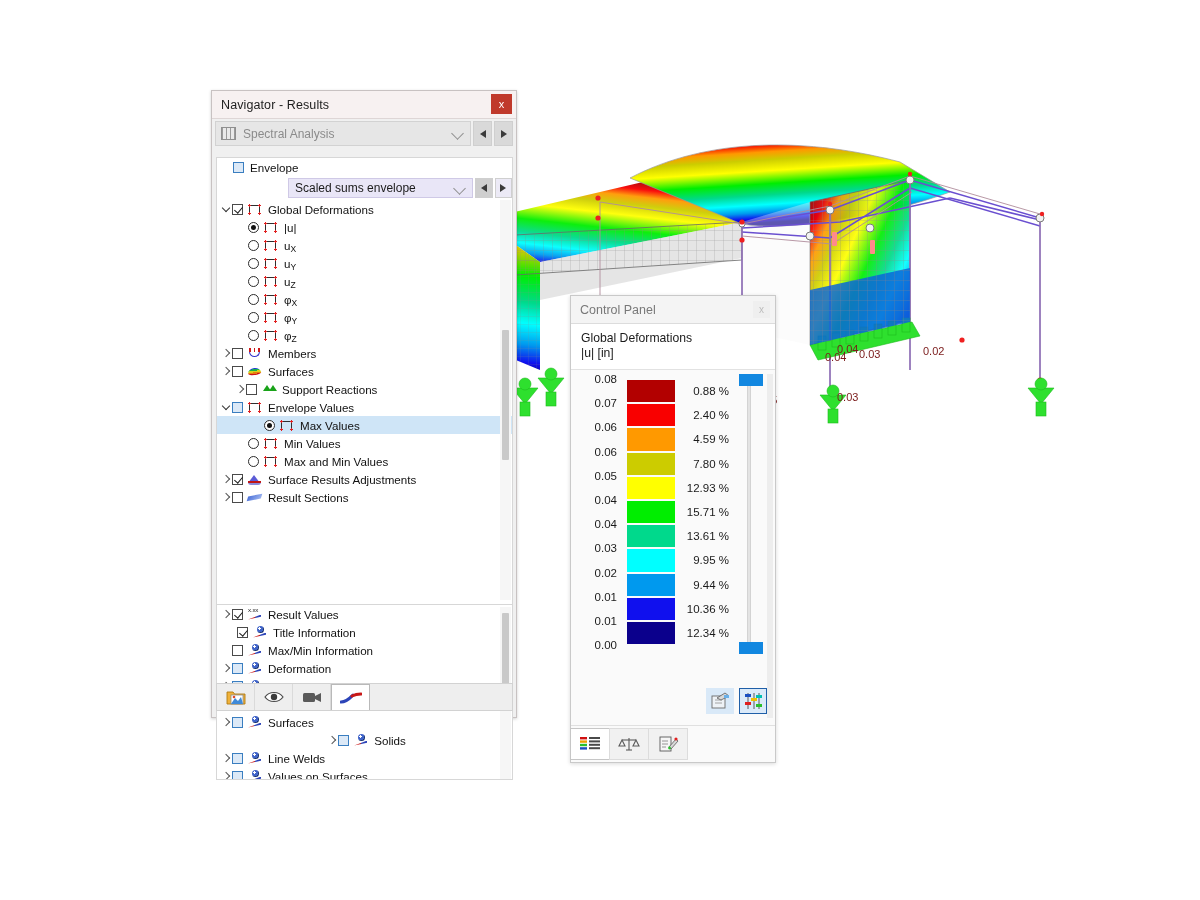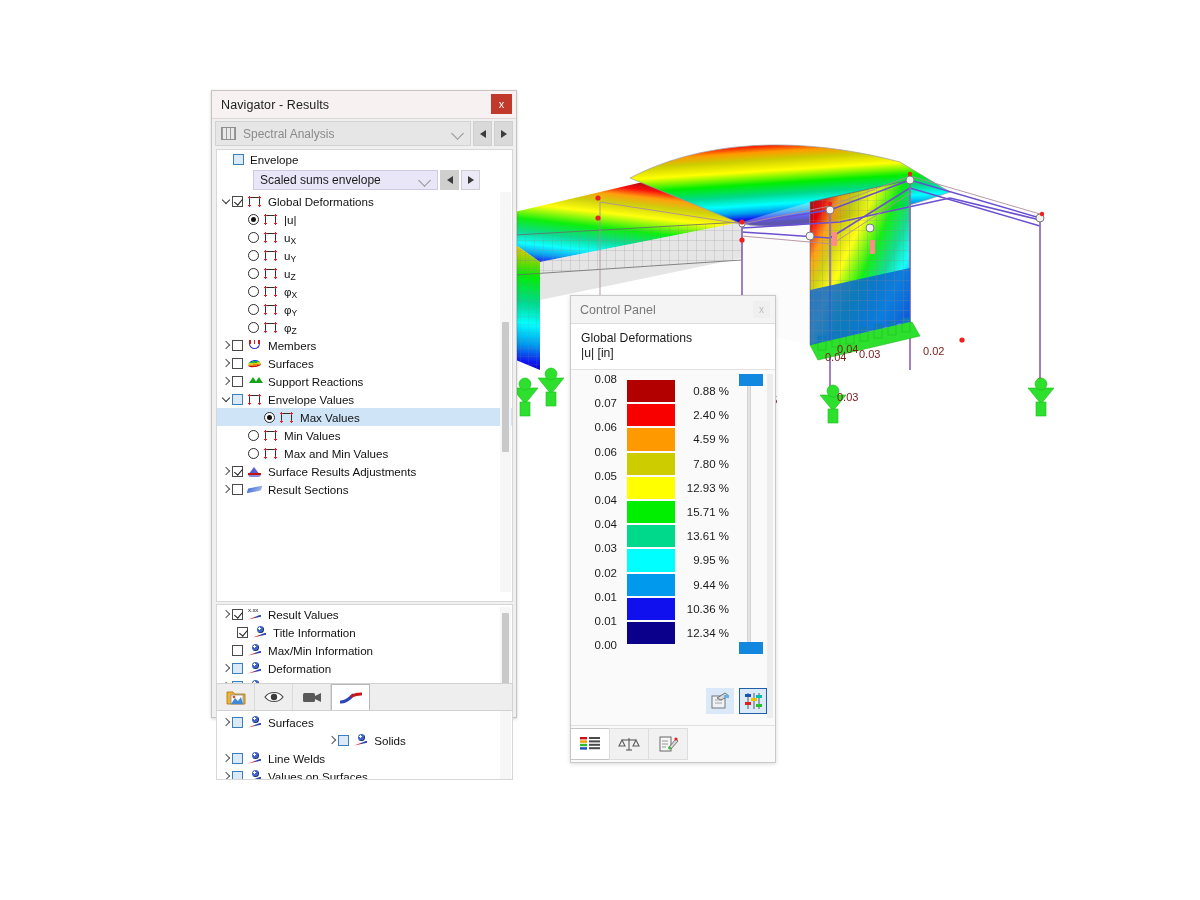--- a/index.html
+++ b/index.html
@@ -59,21 +59,21 @@
   .tri-l{width:0;height:0;border-top:4.5px solid transparent;border-bottom:4.5px solid transparent;border-right:6px solid #3b3b3b;}
   .tri-r{width:0;height:0;border-top:4.5px solid transparent;border-bottom:4.5px solid transparent;border-left:6px solid #3b3b3b;}
 
   #tree-outer{
     position:absolute;left:4px;top:58px;width:298px;height:629px;
   }
   .treepane{
     position:absolute;left:0;background:#ffffff;border:1px solid #d7d7d7;
     box-sizing:border-box;overflow:hidden;
   }
-  #pane-a{top:0;width:297px;height:453px;}
+  #pane-a{top:8px;width:297px;height:453px;}
   #pane-b{top:455px;width:297px;height:176px;}
 
   .scrollbar{
     position:absolute;right:1px;width:11px;background:#f6f6f6;
   }
   .scrollthumb{position:absolute;left:2px;width:7px;background:#c9c9c9;border-radius:1px;}
 
   .row{
     height:18px;display:flex;align-items:center;position:relative;
     font-size:11.6px;color:#111;white-space:nowrap;cursor:default;
@@ -421,21 +421,21 @@
   </div>
 
   <div id="tree-outer">
 
     <div class="treepane" id="pane-a">
 
       <div class="row" style="padding-left:16px;">
         <div class="cb blue"></div>
         <span class="lbl">Envelope</span>
       </div>
-      <div class="row" style="height:24px;padding-left:36px;">
+      <div class="row" style="height:24px;padding-left:23px;margin-left:48px;">
         <div class="combo" style="height:20px;background:#e9e6f7;border-color:#cfc9e6;flex:0 0 185px;">
           <div class="ctext" style="color:#1b1b1b;padding-left:6px;">Scaled sums envelope</div>
           <div class="chev" style="top:5px;"></div>
         </div>
         <div class="navbtn" style="height:20px;background:#cfcfcf;">
             <div class="tri-l"></div>
           </div>
         <div class="navbtn" style="height:20px;background:#eceaf6;">
             <div class="tri-r"></div>
           </div>
@@ -500,21 +500,21 @@
             <span class="lbl">Members</span>
           </div>
           <div class="row" style="padding-left: 2px;">
             <div class="expander">
               <div class="chev-r"></div>
             </div>
             <div class="cb"></div>
             <div class="ricon ic-surf"></div>
             <span class="lbl">Surfaces</span>
           </div>
-          <div class="row" style="padding-left: 2px;">
+          <div class="row" style="padding-left: 16px;">
             <div class="expander">
               <div class="chev-r"></div>
             </div>
             <div class="cb"></div>
             <div class="ricon ic-supp"></div>
             <span class="lbl">Support Reactions</span>
           </div>
           <div class="row" style="padding-left: 2px;">
             <div class="expander">
               <div class="chev-d"></div>

